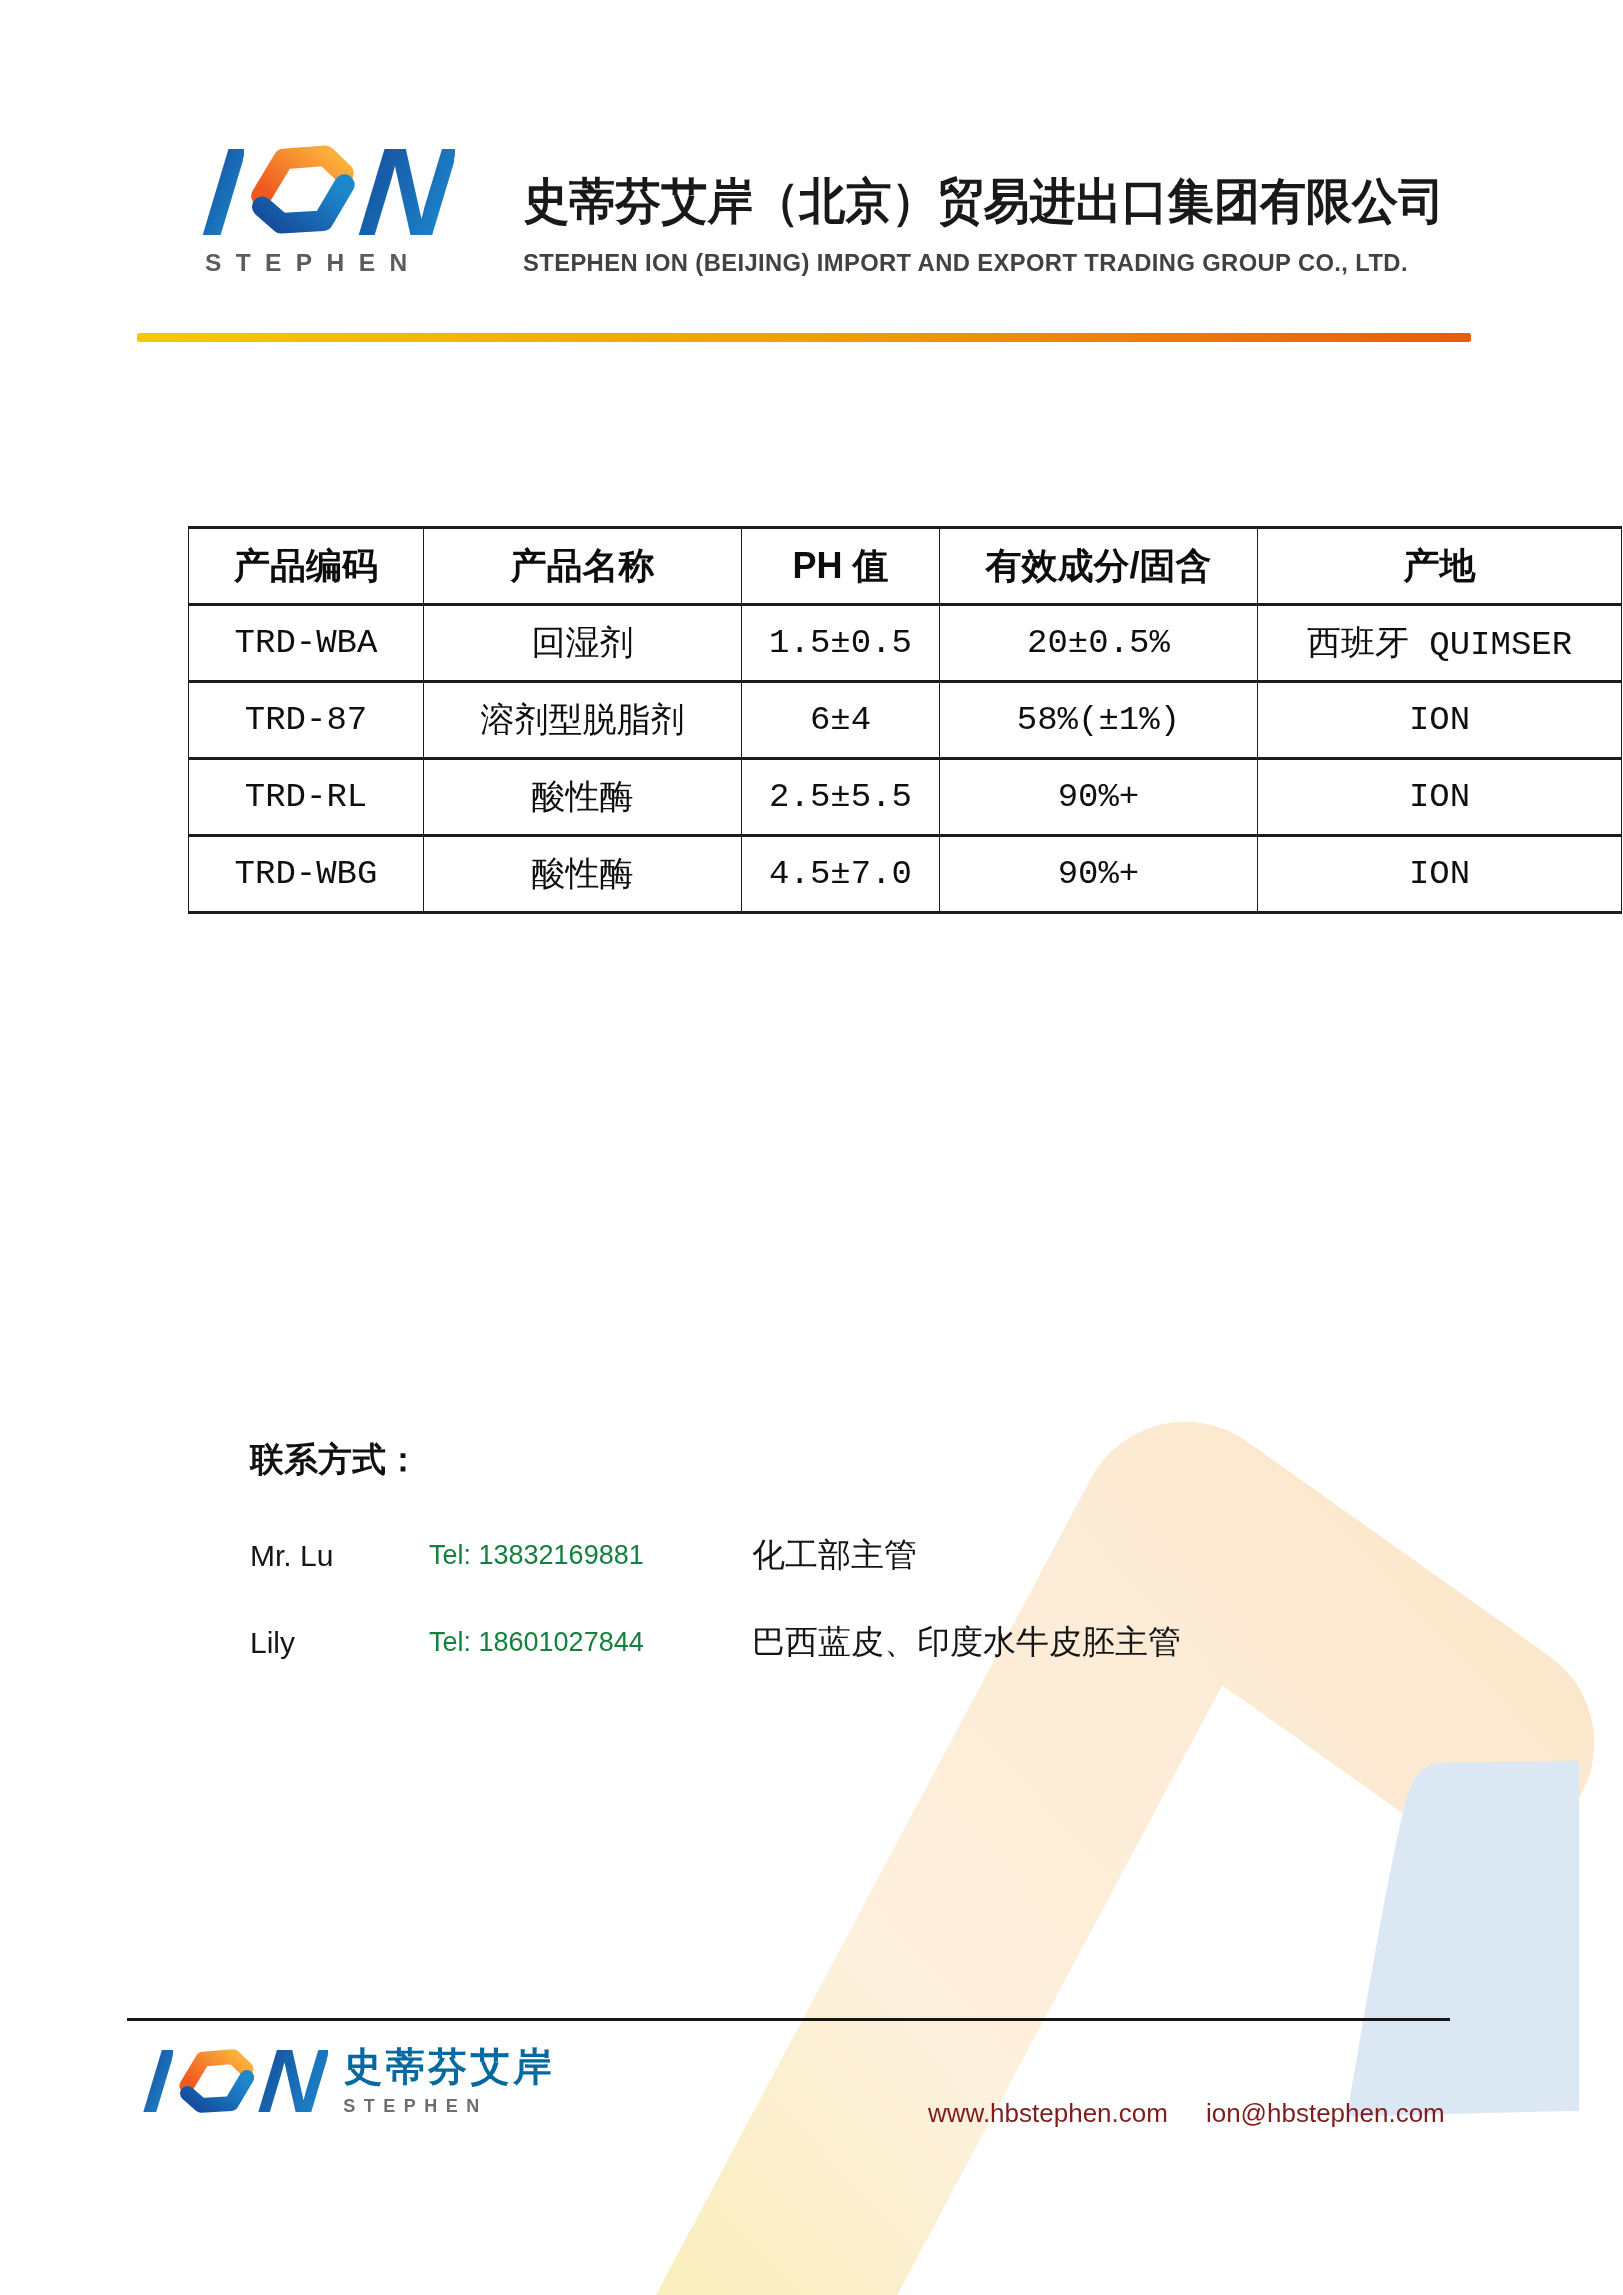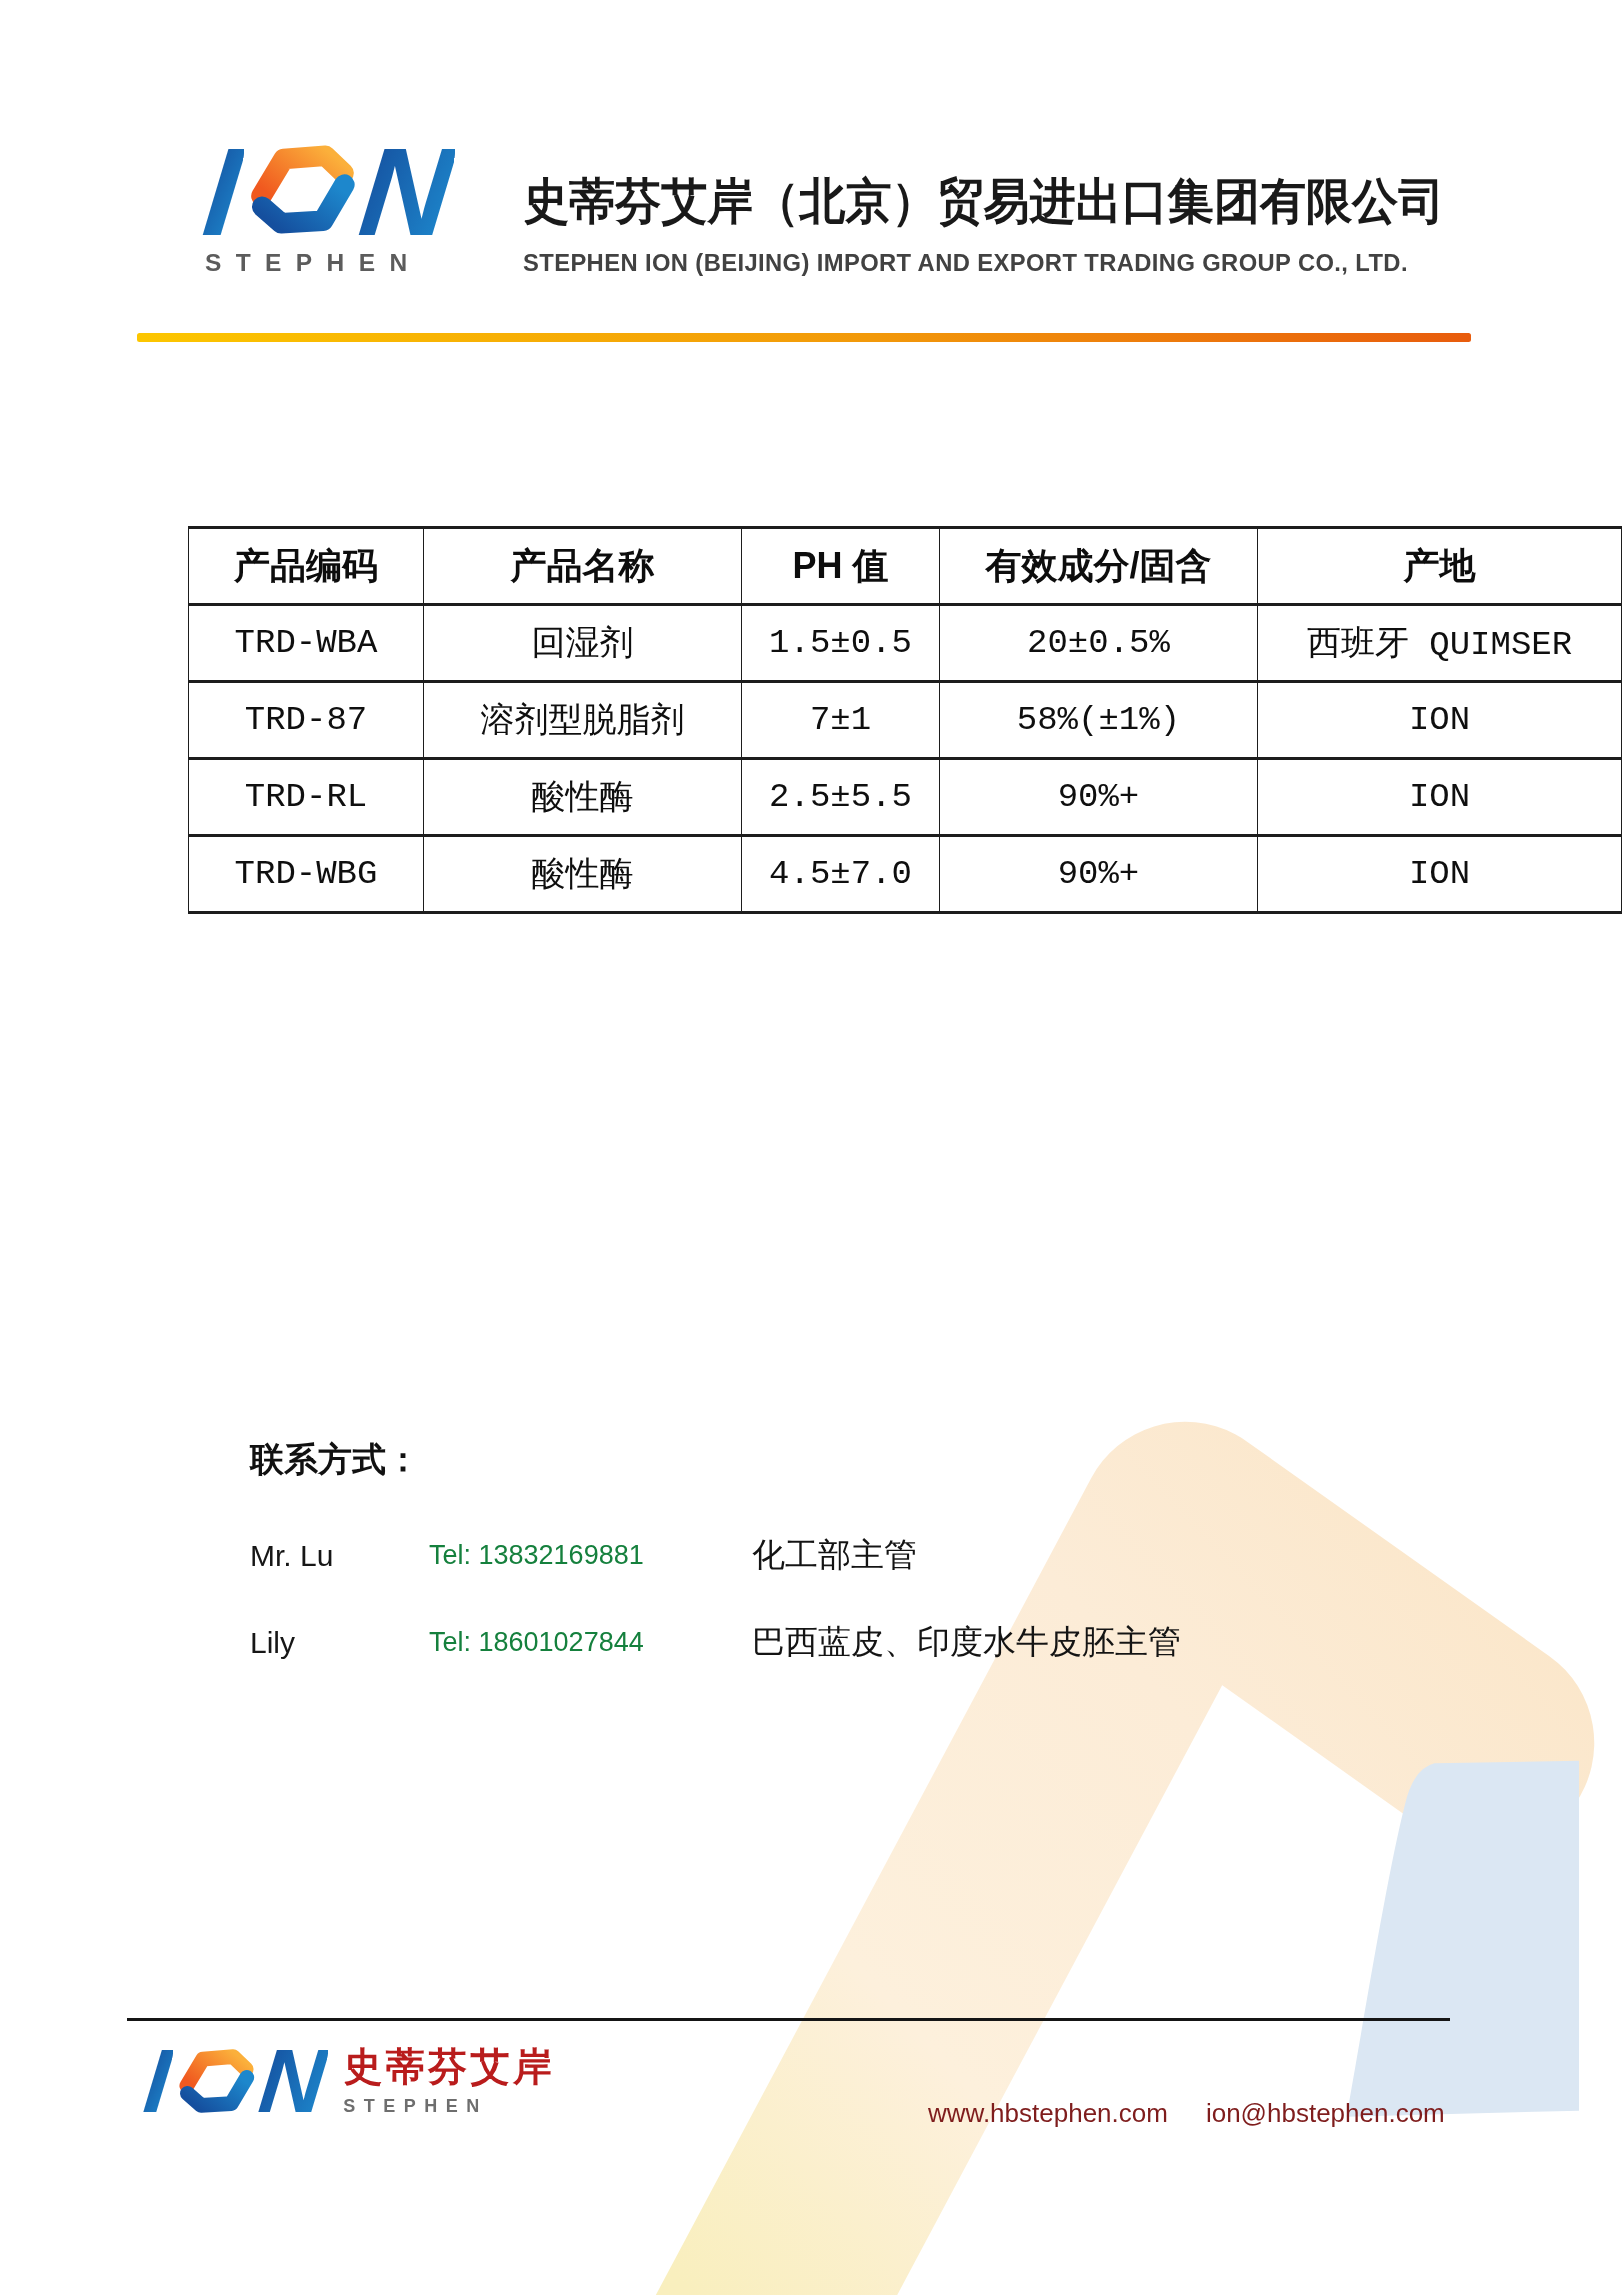--- a/index.html
+++ b/index.html
@@ -53,21 +53,21 @@
   .contact-name{font-size:30px;color:#161616;}
   .contact-tel{font-size:27px;color:#15803d;}
   .contact-role{font-size:33px;color:#141414;font-family:"Liberation Serif","DejaVu Serif",serif;}
 
   
   .footer-line{position:absolute;left:127px;top:2018px;width:1323px;height:2.5px;background:#151515;}
   .footer-brand{position:absolute;left:145px;top:2046px;display:flex;align-items:flex-start;}
   .footer-brand .brand-row{height:69px;}
   .footer-brand .ion-letter{font-size:90px;}
   .footer-cn-block{margin-left:18.6px;}
-  .footer-cn{font-size:39px;font-weight:bold;color:#b91c1c;letter-spacing:3.4px;line-height:1.1;}
+  .footer-cn{font-size:39px;font-weight:bold;color:#0369a1;letter-spacing:3.4px;line-height:1.1;}
   .footer-urls{position:absolute;left:928px;top:2098px;font-size:26px;color:#7f1d1d;white-space:nowrap;}
   .footer-urls .sep{display:inline-block;width:38px;}
 </style>
 </head>
 <body>
 
 <div class="page">
 
   <svg class="bg-art" viewBox="0 0 1920 2715" xmlns="http://www.w3.org/2000/svg">
     <defs>
@@ -135,21 +135,21 @@
           <tr>
             <td>TRD-WBA</td>
             <td>回湿剂</td>
             <td>1.5±0.5</td>
             <td>20±0.5%</td>
             <td>西班牙 QUIMSER</td>
           </tr>
           <tr>
             <td>TRD-87</td>
             <td>溶剂型脱脂剂</td>
-            <td>7±1</td>
+            <td>6±4</td>
             <td>58%(±1%)</td>
             <td>ION</td>
           </tr>
           <tr>
             <td>TRD-RL</td>
             <td>酸性酶</td>
             <td>2.5±5.5</td>
             <td>90%+</td>
             <td>ION</td>
           </tr>

